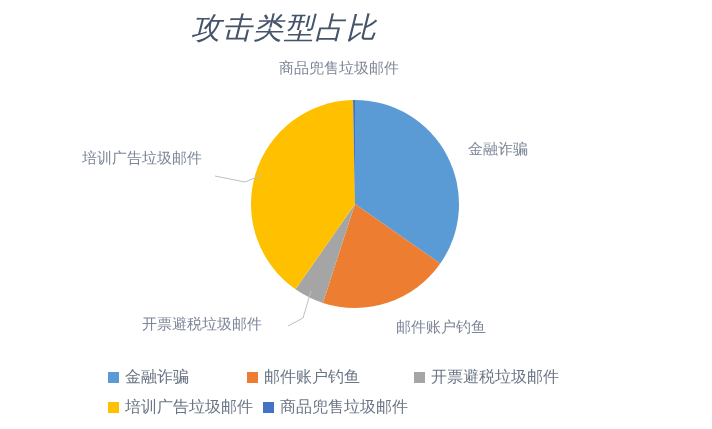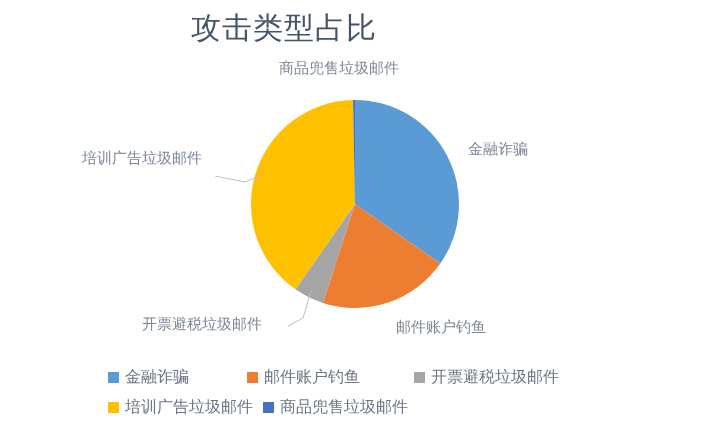--- a/index.html
+++ b/index.html
@@ -25,20 +25,21 @@
     position: absolute;
     top: 8px;
     left: 0;
     width: 568px;
     text-align: center;
     font-size: 30px;
     color: #44546A;
     letter-spacing: 1px;
     font-family: "Liberation Serif", "DejaVu Serif", serif;
     white-space: nowrap;
+    font-style: italic;
   }
 
   .pie-svg {
     position: absolute;
     top: 0;
     left: 0;
     width: 712px;
     height: 429px;
   }
 

